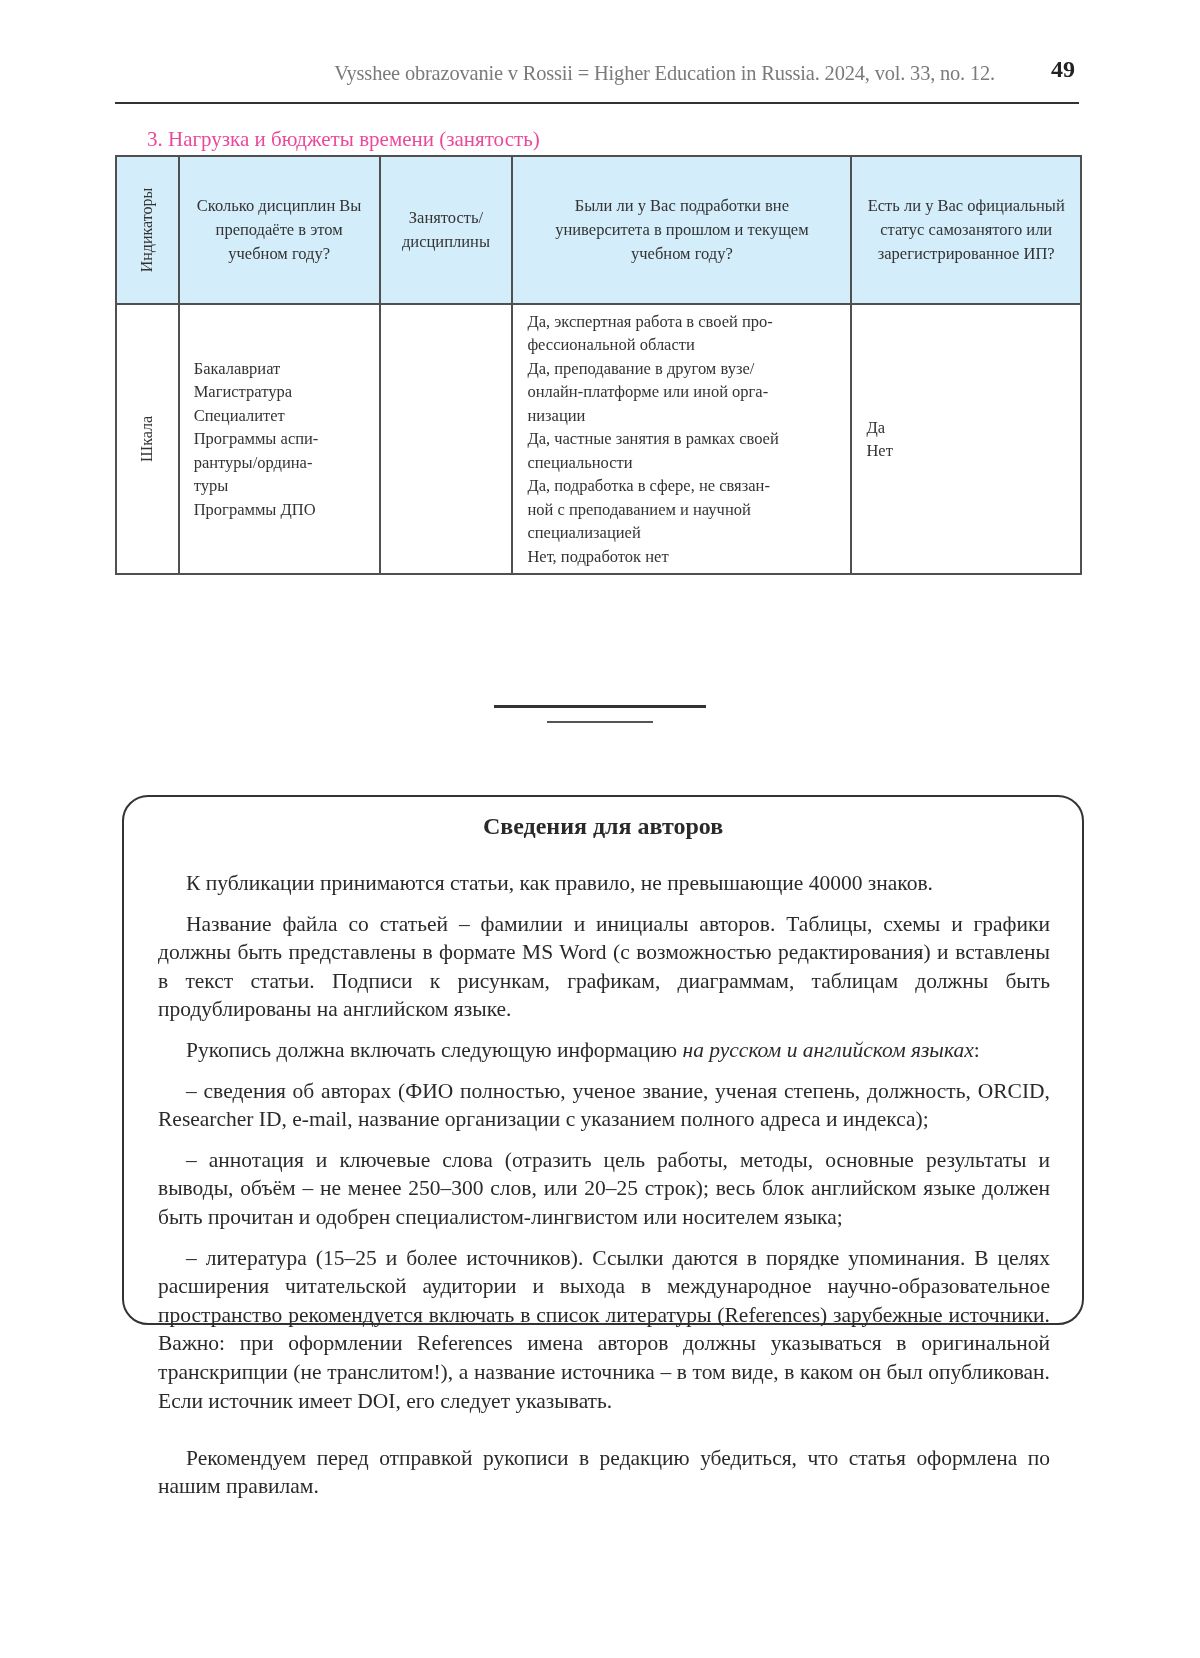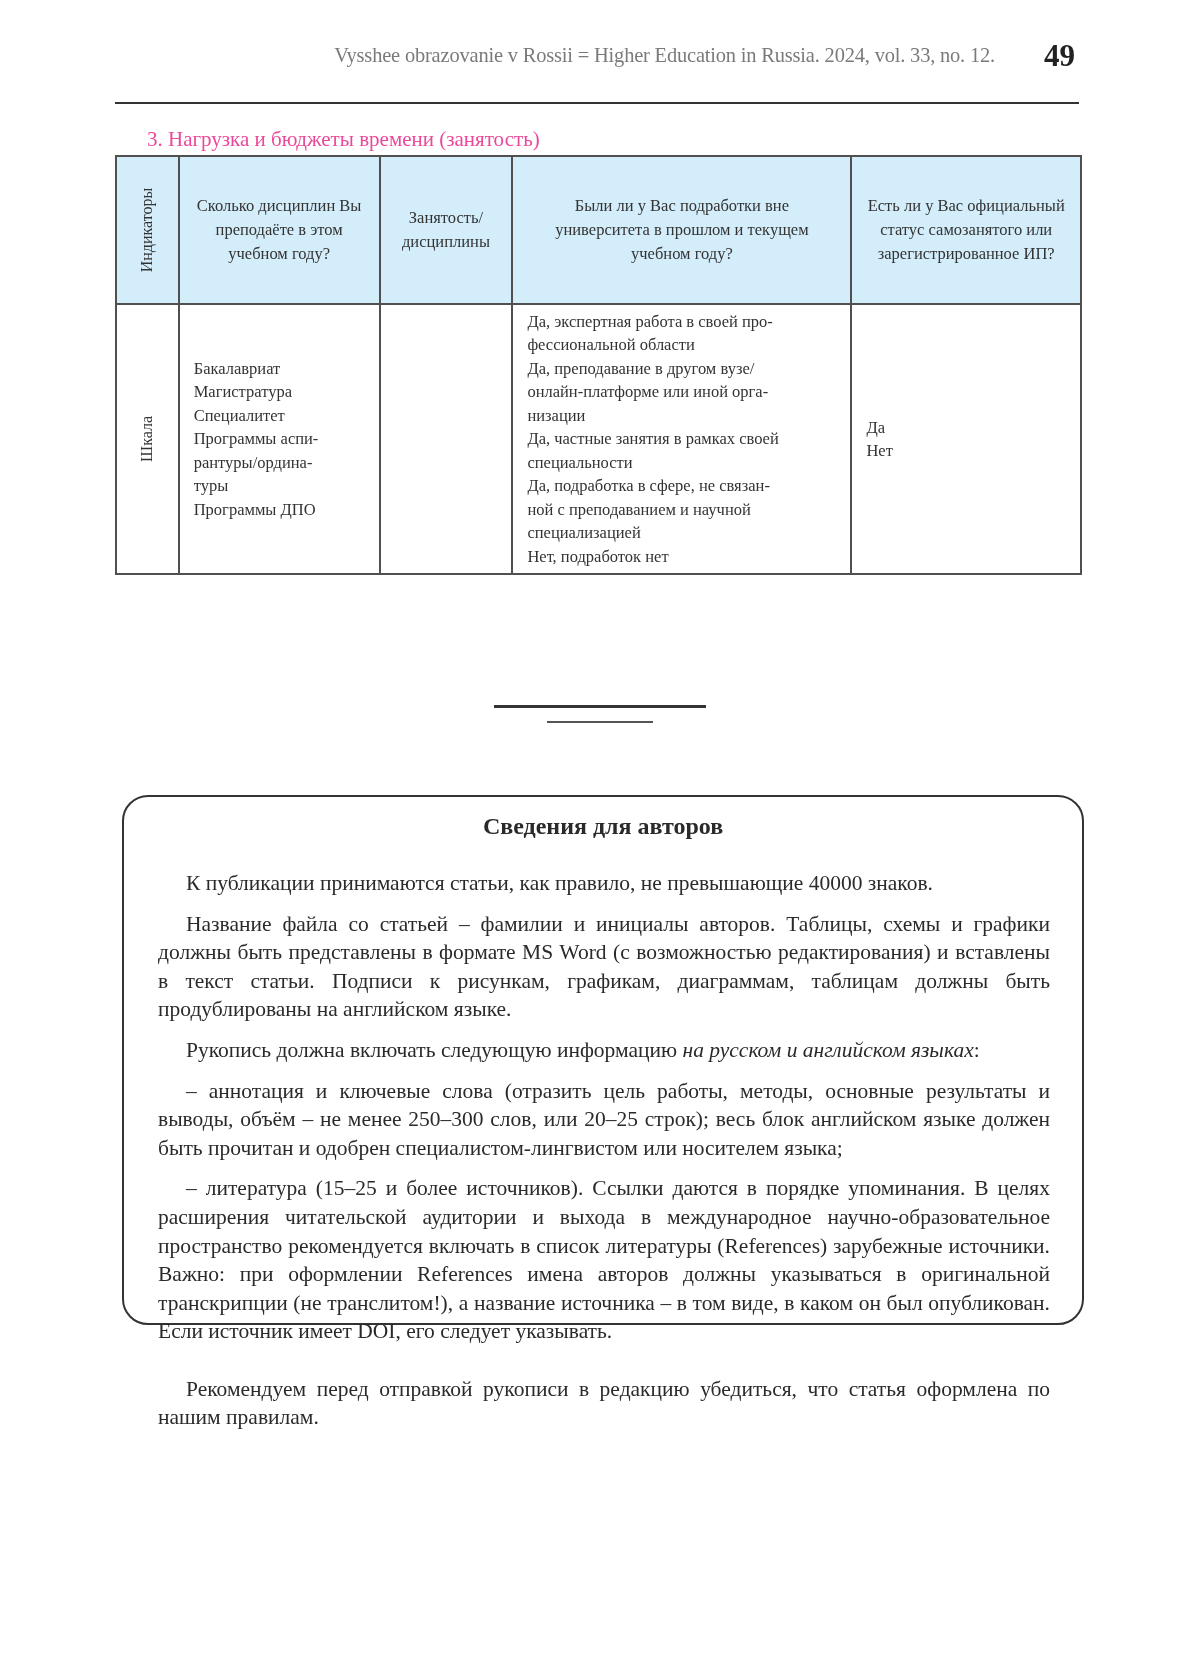--- a/index.html
+++ b/index.html
@@ -1,22 +1,22 @@
 <!DOCTYPE html>
 <html><head>
 <meta charset="utf-8">
 <style>
   html, body { margin: 0; padding: 0; background: #ffffff; }
   body { width: 1200px; height: 1658px; position: relative; overflow: hidden;
          font-family: "Liberation Serif", "DejaVu Serif", serif; color: #2a2a2a; }
 
-  .running-head { position: absolute; left: 115px; top: 42px; width: 960px; height: 36px; }
+  .running-head { position: absolute; left: 115px; top: 60px; width: 960px; height: 36px; }
   .running-title { position: absolute; left: 0; right: 80px; top: 0; text-align: right;
                    font-size: 22px; color: #7a7a7a; letter-spacing: -0.2px; transform: scaleX(0.93); transform-origin: right; }
-  .page-number { position: absolute; right: 0; top: -4px; font-size: 31px; font-weight: bold; color: #222; }
+  .page-number { position: absolute; right: 0; top: -4px; font-size: 24px; font-weight: bold; color: #222; }
   .head-rule { position: absolute; left: 115px; top: 102px; width: 964px; height: 2px; background: #333; }
 
   .table-caption { position: absolute; left: 147px; top: 127px; font-size: 21px; color: #ec4899; }
 
   table.survey { position: absolute; left: 115px; top: 155px; width: 967px;
                  border-collapse: collapse; table-layout: fixed; }
   table.survey td, table.survey th { border: 2px solid #505050; vertical-align: middle; padding: 0; }
   table.survey tr.head-row td { background: #d4edfa; height: 146px; }
   table.survey tr.body-row td { background: #ffffff; height: 268px; }
 
@@ -107,17 +107,18 @@
 
 <div class="ornament-1"></div>
 <div class="ornament-2"></div>
 
 <div class="authors-box">
   <div class="box-title">Сведения для авторов</div>
   <div class="box-body">
     <p>К публикации принимаются статьи, как правило, не превышающие 40000 знаков.</p>
     <p>Название файла со статьей – фамилии и инициалы авторов. Таблицы, схемы и графики должны быть представлены в формате MS Word (с возможностью редактирования) и вставлены в текст статьи. Подписи к рисункам, графикам, диаграммам, таблицам должны быть продублированы на английском языке.</p>
     <p><span>Рукопись должна включать следующую информацию </span><em>на русском и английском языках</em><span>:</span></p>
+    <p>– сведения об авторах (ФИО полностью, ученое звание, ученая степень, должность, ORCID, Researcher ID, e-mail, название организации с указанием полного адреса и индекса);</p>
     <p>– аннотация и ключевые слова (отразить цель работы, методы, основные результаты и выводы, объём – не менее 250–300 слов, или 20–25 строк); весь блок английском языке должен быть прочитан и одобрен специалистом-лингвистом или носителем языка;</p>
     <p>– литература (15–25 и более источников). Ссылки даются в порядке упоминания. В целях расширения читательской аудитории и выхода в международное научно-образовательное пространство рекомендуется включать в список литературы (References) зарубежные источники. Важно: при оформлении References имена авторов должны указываться в оригинальной транскрипции (не транслитом!), а название источника – в том виде, в каком он был опубликован. Если источник имеет DOI, его следует указывать.</p>
     <p class="gap">Рекомендуем перед отправкой рукописи в редакцию убедиться, что статья оформлена по нашим правилам.</p>
   </div>
 </div>
 
 </body></html>

